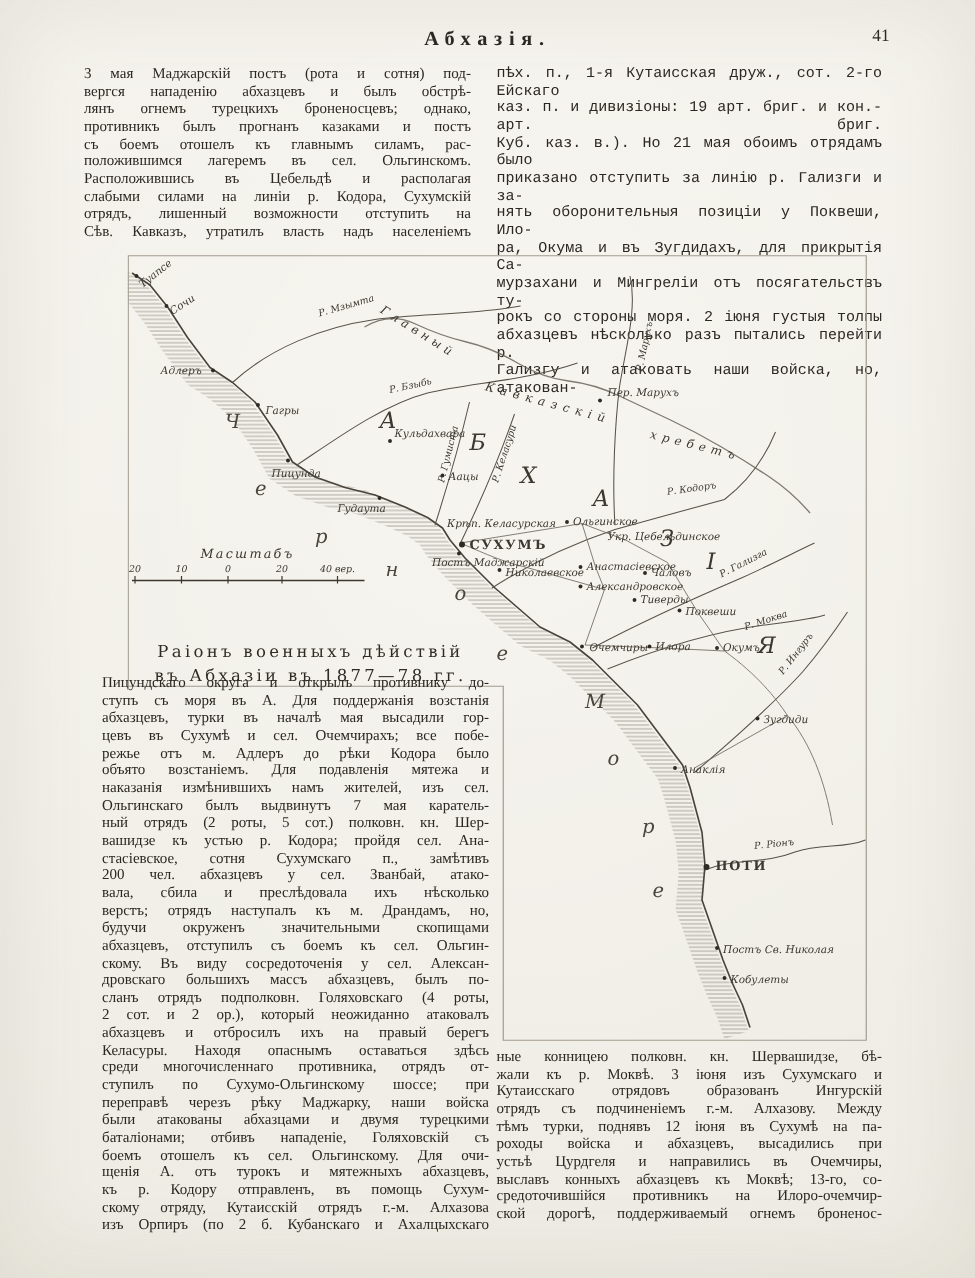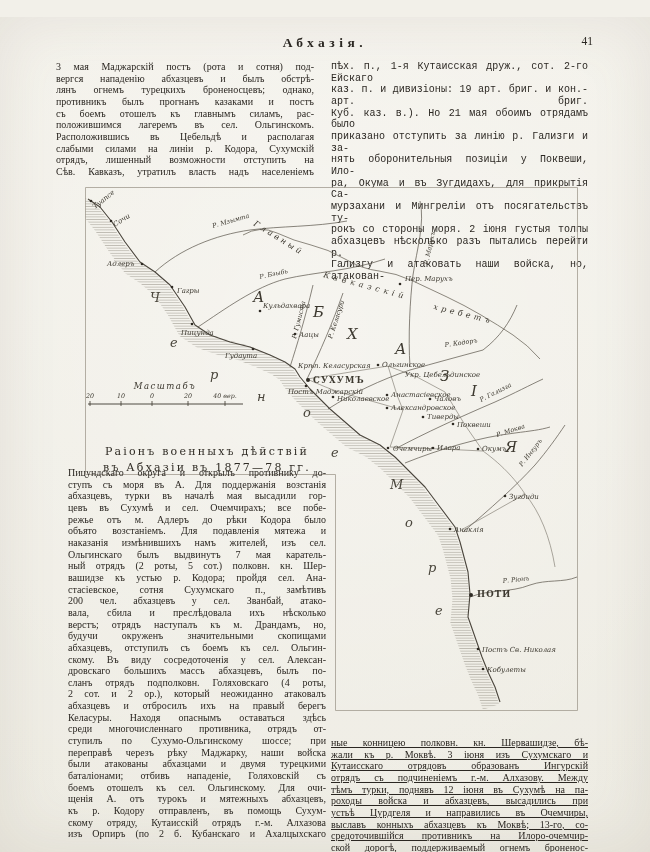--- a/index.html
+++ b/index.html
@@ -7,39 +7,38 @@
     width:650px;height:852px;position:relative;overflow:hidden;
     background:#f2f0e9;
     font-family:"Liberation Serif","DejaVu Serif",serif;
   }
   .page{
     position:absolute;inset:0;
     background:
       radial-gradient(130% 110% at 50% 38%, rgba(255,255,255,.35), rgba(255,255,255,0) 65%),
       linear-gradient(#f3f1ea,#edebe2);
     box-shadow:inset 0 0 60px rgba(120,110,90,.12);
-    margin-top:17px;
   }
   .header-title{
     position:absolute;left:0;right:0;top:18px;text-align:center;
     font-size:13.5px;font-weight:bold;letter-spacing:4.5px;color:#2b2722;
   }
   .page-number{
     position:absolute;top:18px;right:57px;
     font-size:11.5px;color:#2b2722;
   }
   .col{
     position:absolute;width:258px;
     font-size:10px;line-height:11.65px;color:#2b2722;
     text-align:justify;text-align-last:justify;white-space:pre-line;
   }
   .col.top-left{left:56px;top:44px;}
   .col.top-right{left:331px;top:44px;width:257px;font-family:Liberation Mono, monospace;}
   .col.bottom-left{left:68px;top:450px;}
-  .col.bottom-right{left:331px;top:720px;width:257px;text-decoration:underline;}
+  .col.bottom-right{left:331px;top:699px;width:257px;}
 
   .map-figure{position:absolute;left:85px;top:170px;width:493px;height:524px;}
 
   
   .coast{fill:none;stroke:#4a453c;stroke-width:1.1;stroke-linejoin:round;}
   .hatchband{fill:none;stroke:url(#hatch);stroke-width:17;opacity:.75;}
   .river-line{fill:none;stroke:#575248;stroke-width:.7;}
   .road{fill:none;stroke:#6a655a;stroke-width:.55;}
   .ridge{fill:none;stroke:#6a655a;stroke-width:.9;opacity:.85;}
   .frame{fill:none;stroke:#a29c90;stroke-width:.8;}

